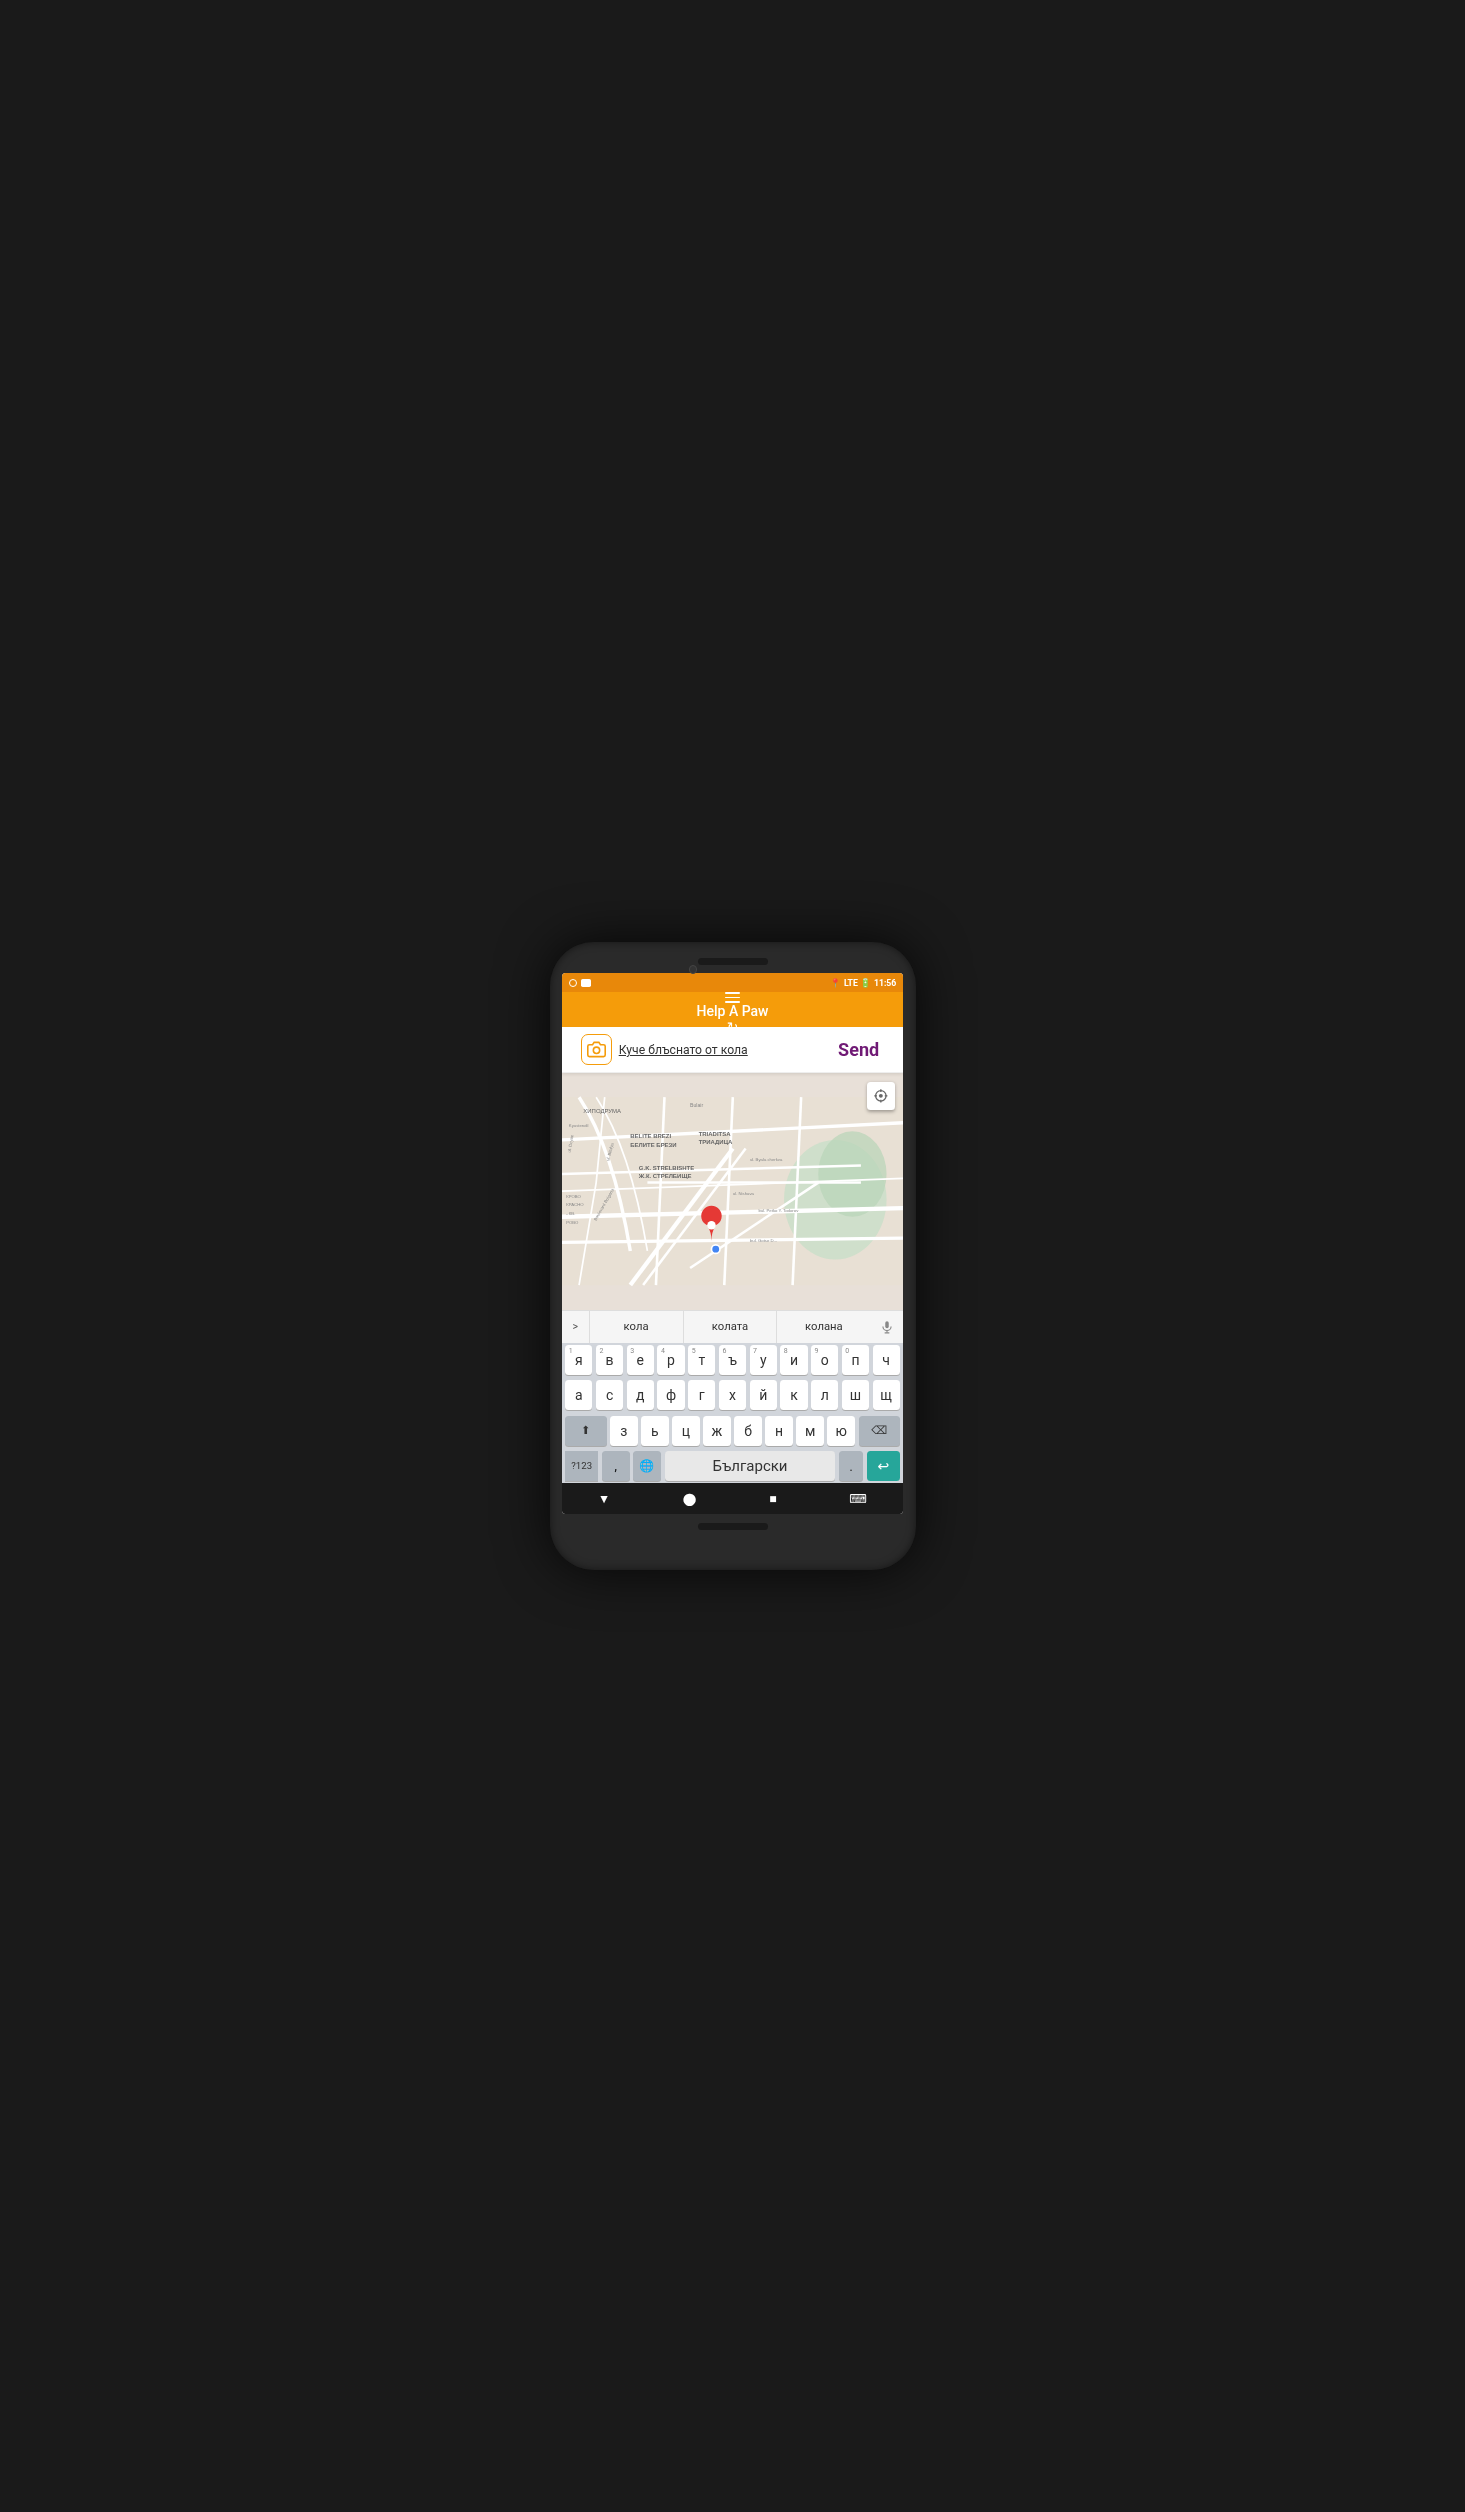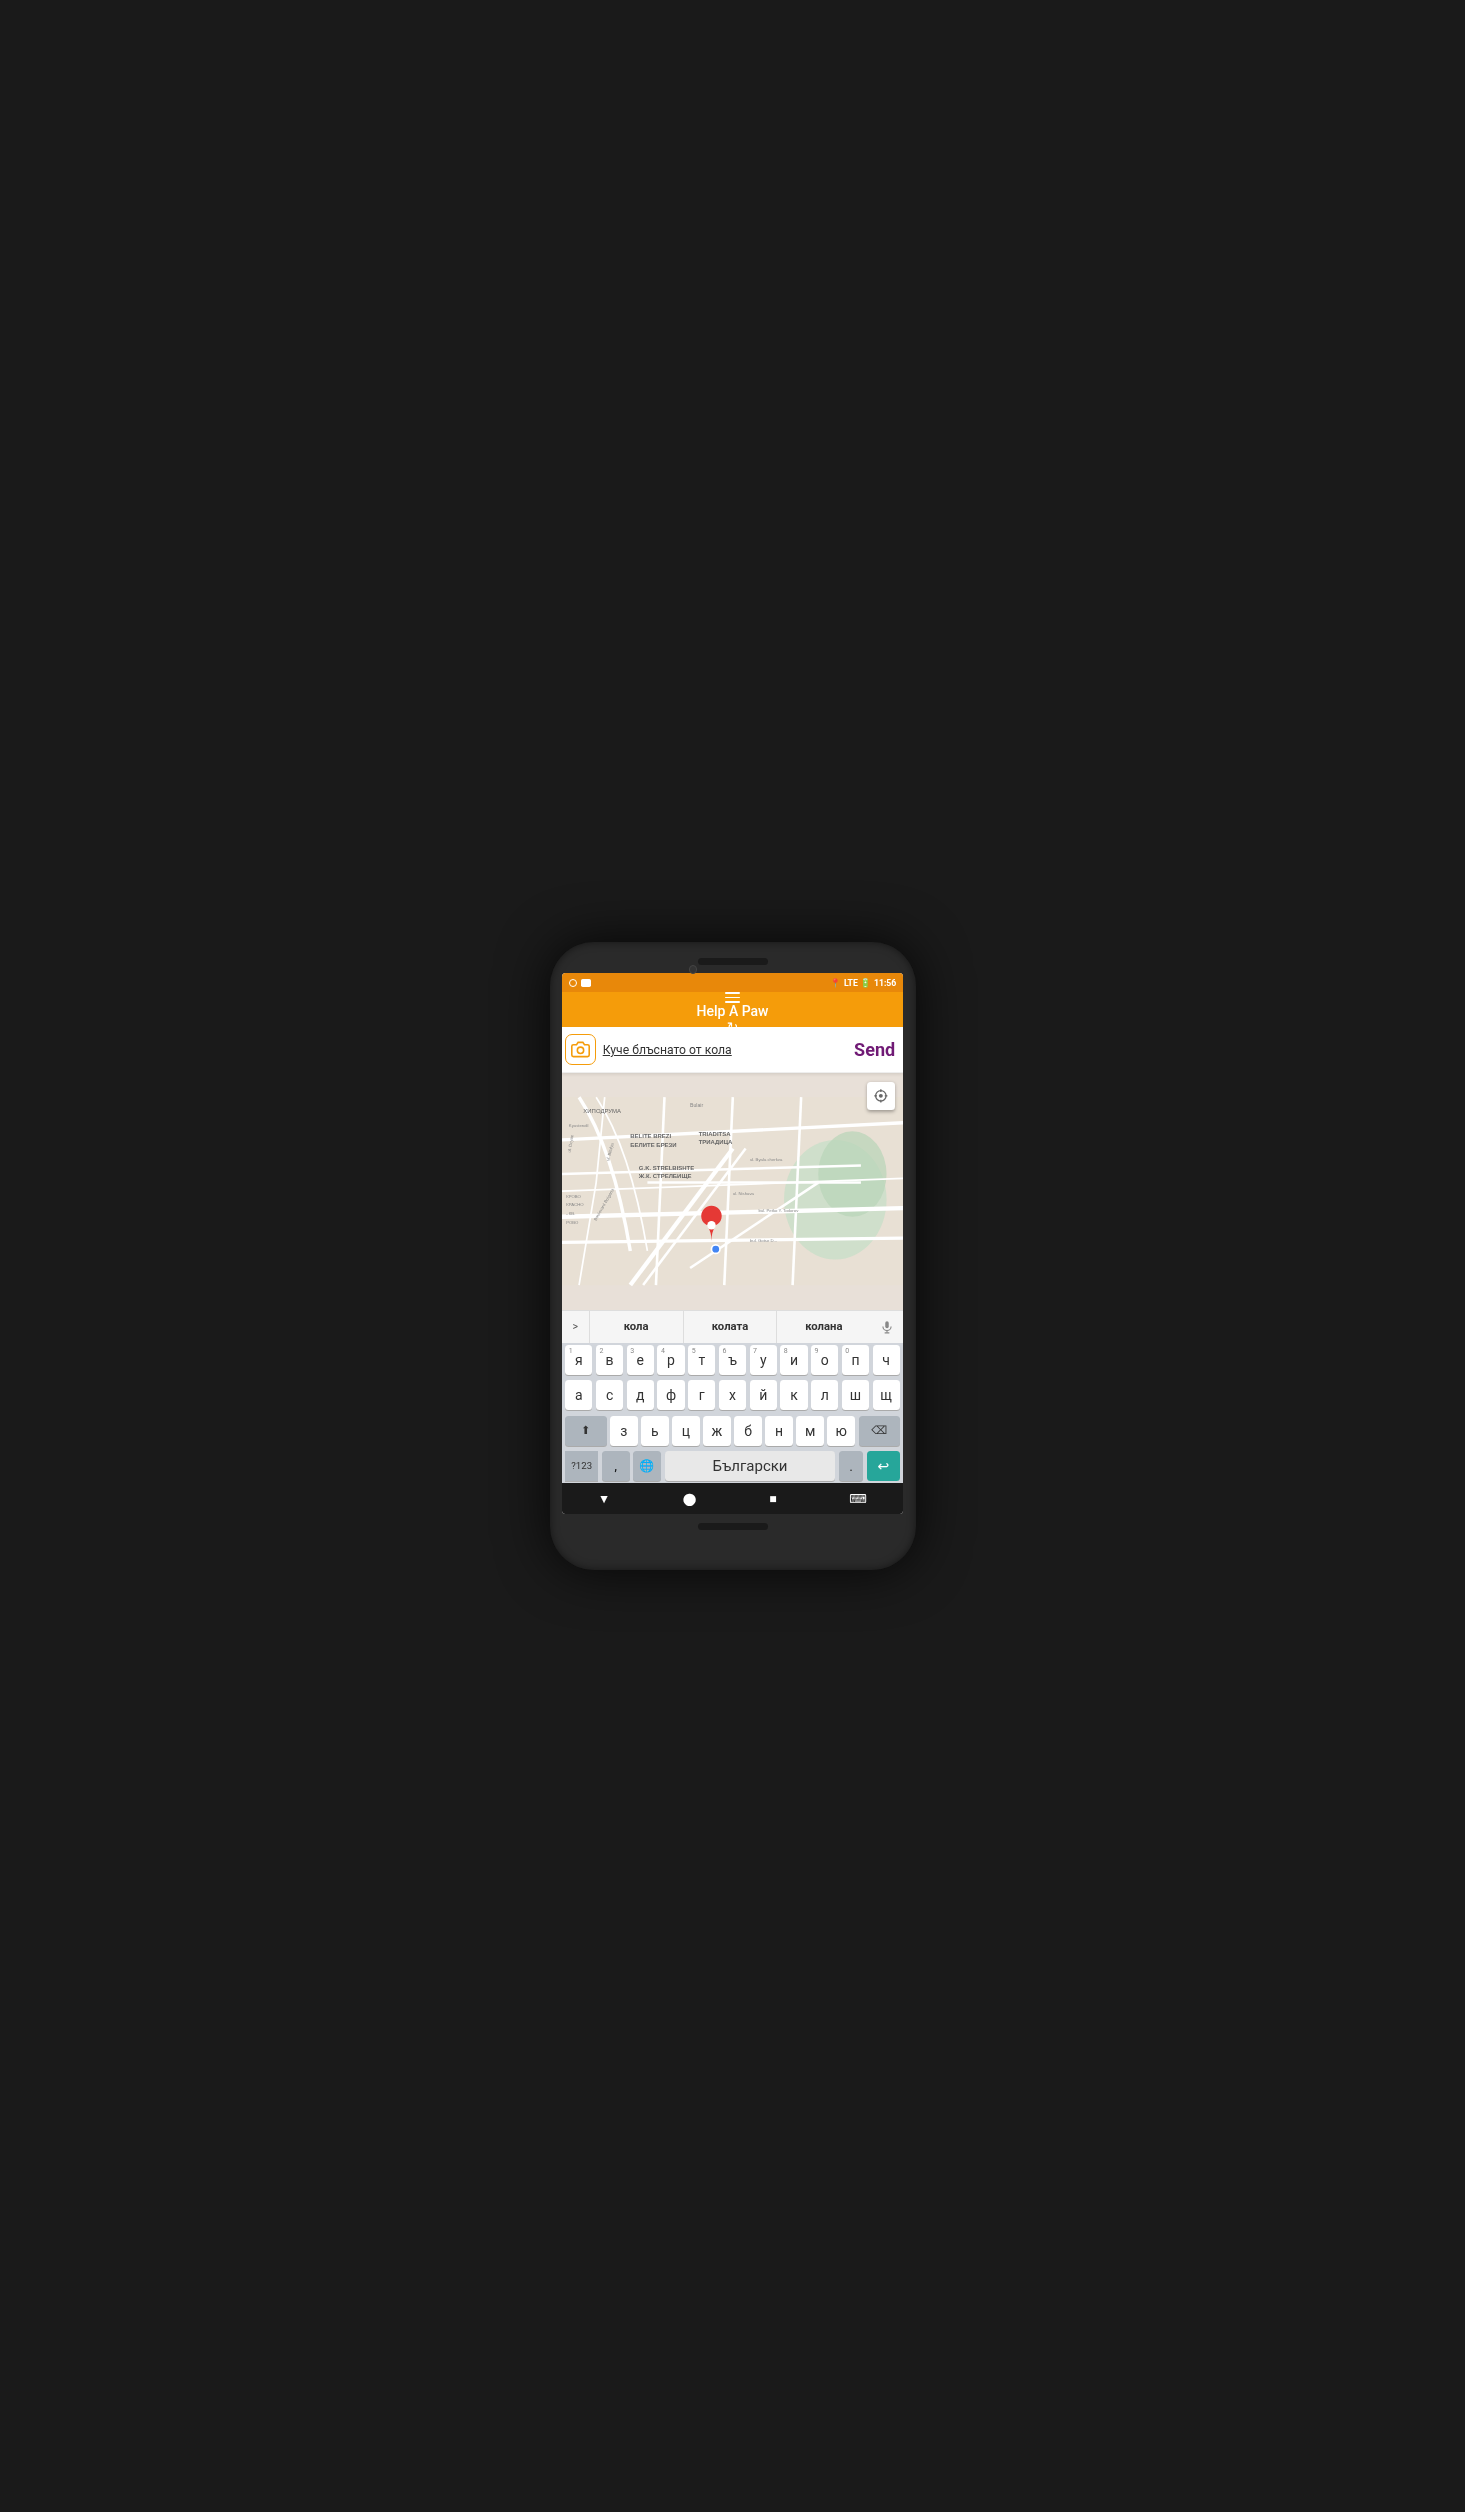--- a/index.html
+++ b/index.html
@@ -111,21 +111,21 @@
       font-weight: 500;
     }
     .refresh-icon {
       color: white;
       font-size: 14px;
       cursor: pointer;
     }
     
     .search-bar {
       background: white;
-      padding: 7px 3px;
+      padding: 7px 19px;
       display: flex;
       align-items: center;
       gap: 7px;
       border-bottom: 0.9px solid #eee;
       flex-shrink: 0;
       z-index: 10;
       box-shadow: 0 1.7px 3.5px rgba(0,0,0,0.1);
     }
     .camera-btn {
       width: 31px;
@@ -203,21 +203,20 @@
       justify-content: center;
       border-right: 0.9px solid #ddd;
       font-size: 10.5px;
       color: #555;
       cursor: pointer;
     }
     .autocomplete-options {
       display: flex;
       flex: 1;
       height: 100%;
-      font-weight: bold;
     }
     .autocomplete-option {
       flex: 1;
       display: flex;
       align-items: center;
       justify-content: center;
       font-size: 11.3px;
       color: #333;
       cursor: pointer;
       border-right: 0.9px solid #ddd;

